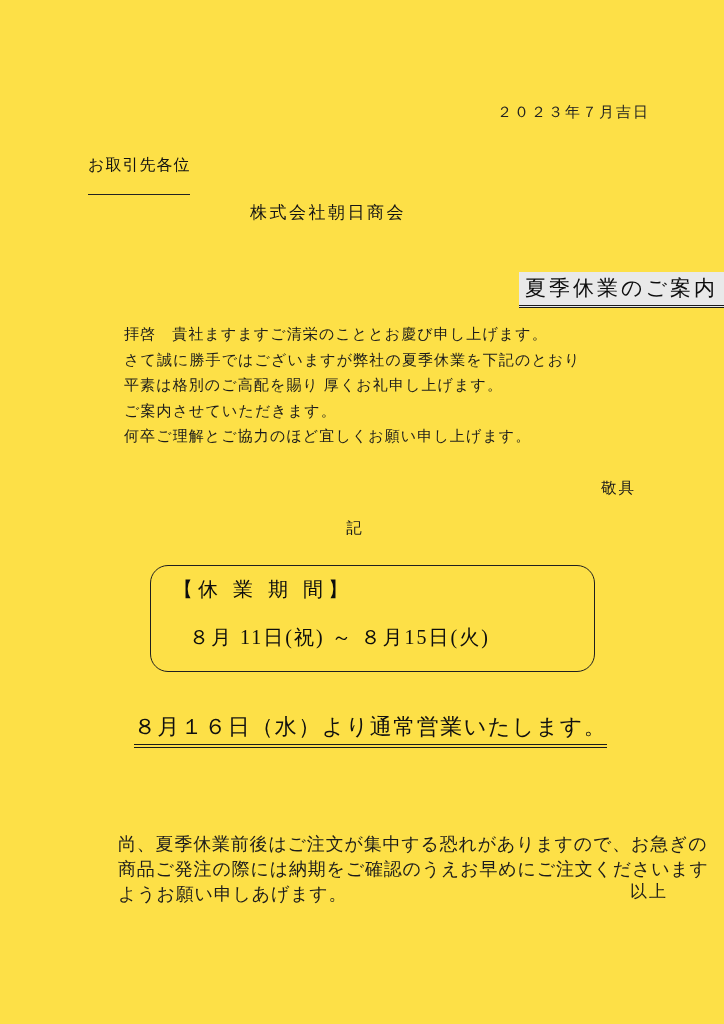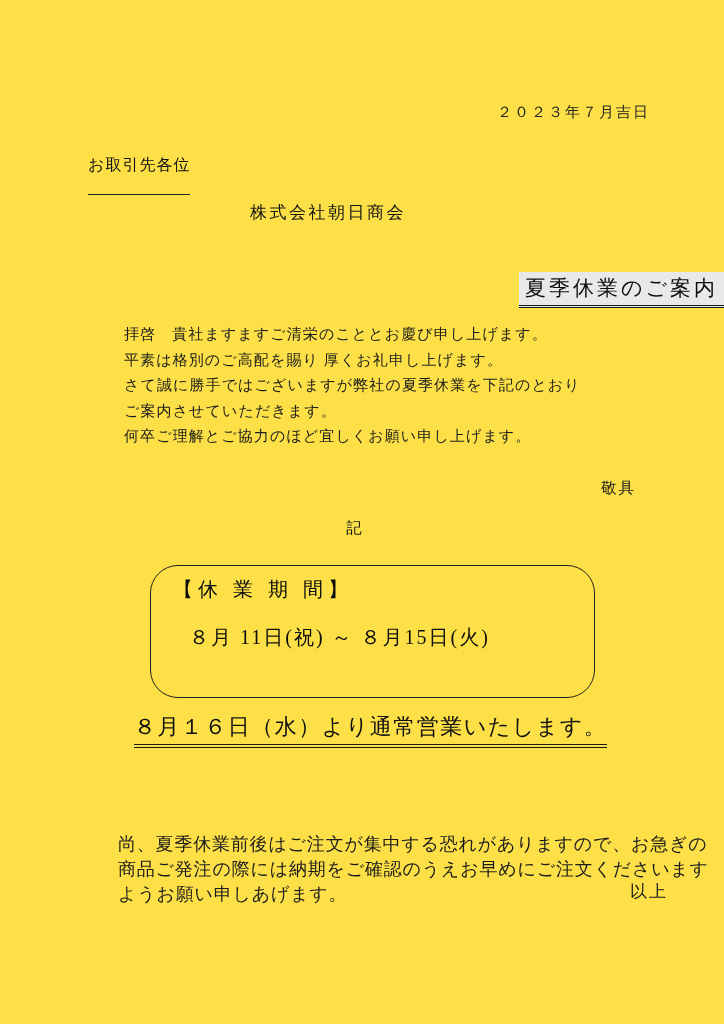--- a/index.html
+++ b/index.html
@@ -98,23 +98,23 @@
     letter-spacing: 2px;
     padding-right: 14px;
   }
 
   
   .period-box {
     position: absolute;
     left: 150px;
     top: 565px;
     width: 445px;
-    height: 133px;
+    height: 107px;
     border: 1.7px solid #1f1f1f;
-    border-radius: 28px;
+    border-radius: 18px;
     box-sizing: border-box;
   }
   .period-heading {
     position: absolute;
     left: 22px;
     top: 10px;
     font-size: 20px;
     letter-spacing: 5px;
     color: #0d0d0d;
     white-space: nowrap;
@@ -175,22 +175,22 @@
   <div class="abs recipient">お取引先各位</div>
 
   <div class="abs sender">株式会社朝日商会</div>
 
   <div class="abs title-wrap">
     <span class="title">夏季休業のご案内</span>
   </div>
 
   <div class="body-block">
     <div class="ln">拝啓　貴社ますますご清栄のこととお慶び申し上げます。</div>
+    <div class="ln">さて誠に勝手ではございますが弊社の夏季休業を下記のとおり</div>
     <div class="ln">平素は格別のご高配を賜り 厚くお礼申し上げます。</div>
-    <div class="ln">さて誠に勝手ではございますが弊社の夏季休業を下記のとおり</div>
     <div class="ln">ご案内させていただきます。</div>
     <div class="ln">何卒ご理解とご協力のほど宜しくお願い申し上げます。</div>
   </div>
 
   <div class="abs keigu">敬具</div>
 
   <div class="abs ki">記</div>
 
   <div class="period-box">
     <div class="period-heading">【休 業 期 間】</div>

